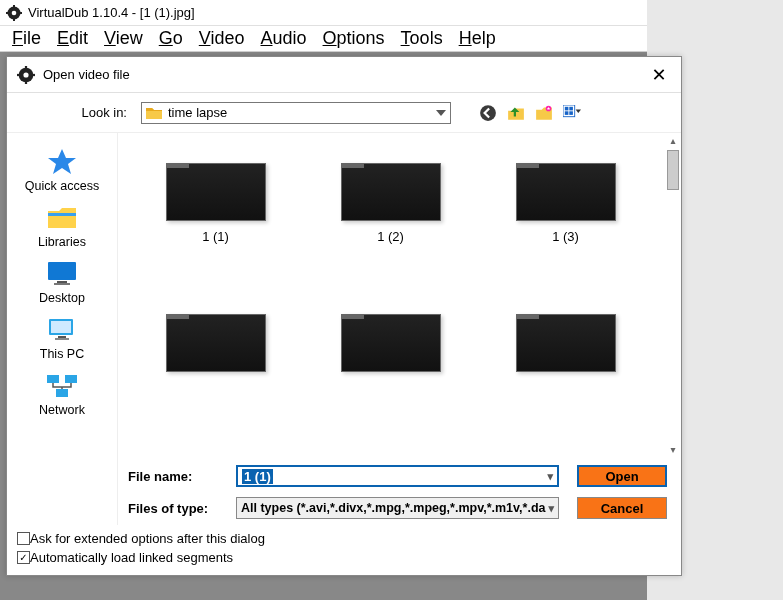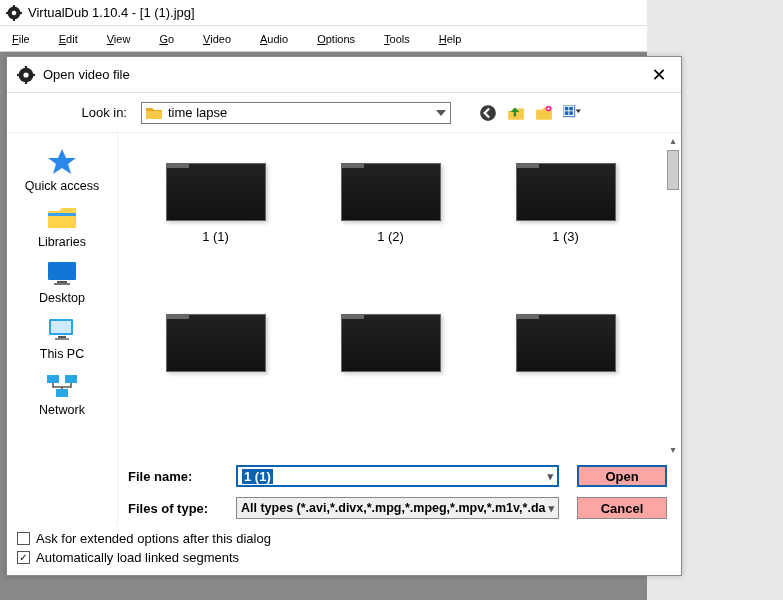--- a/index.html
+++ b/index.html
@@ -7,22 +7,22 @@
 
   
   .main-window { width: 647px; height: 600px; background: #fff; display: flex; flex-direction: column; }
 
   .titlebar {
     height: 26px; display: flex; align-items: center; gap: 6px;
     padding: 0 6px; border-bottom: 1px solid #e0e0e0; font-size: 13px;
   }
   .titlebar .app-icon { width: 16px; height: 16px; }
   .menubar {
-    height: 26px; display: flex; align-items: center; gap: 17px;
-    padding: 0 6px; border-bottom: 1px solid #d0d0d0; font-size: 11px;
+    height: 26px; display: flex; align-items: center; gap: 4px;
+    padding: 0 6px; border-bottom: 1px solid #d0d0d0; font-size: 18px;
   }
   .menubar .menu-item { padding: 2px 6px; }
   .menubar .menu-item .ul { text-decoration: underline; }
   .work-area { flex: 1; background: #888; position: relative; }
 
   
   .dialog {
     position: absolute; left: 6px; top: 4px; width: 676px; height: 520px;
     background: #fff; border: 1px solid #888; box-shadow: 0 0 6px rgba(0,0,0,0.2);
     display: flex; flex-direction: column; font-size: 13px;
@@ -96,30 +96,30 @@
   .fld-input .sel {
     background: #0a63b0; color: #fff; padding: 0 2px;
   }
   .fld-combo {
     height: 22px; border: 1px solid #888; background: #f0f0f0;
     position: relative; display: flex; align-items: center; padding: 0 22px 0 4px;
     font-size: 12.5px; white-space: nowrap; overflow: hidden;
   }
   .combo-chev { position: absolute; right: 4px; color: #555; font-size: 11px; }
   .dlg-btn {
-    height: 22px; border: 1px solid #888; background: #fca5a5;
+    height: 22px; border: 1px solid #888; background: #f97316;
     display: flex; align-items: center; justify-content: center; font-size: 13px;
   }
   .dlg-btn.primary { border: 2px solid #0a63b0; }
 
   .dlg-options {
     padding: 6px 10px 10px 10px; display: flex; flex-direction: column; gap: 4px;
     font-size: 13px;
   }
-  .chk-row { display: flex; align-items: center; gap: 6px; }
+  .chk-row { display: flex; align-items: center; gap: 0; }
   .chk-box {
     width: 13px; height: 13px; border: 1px solid #555; background: #fff;
     display: flex; align-items: center; justify-content: center; font-size: 10px; line-height: 1;
   }
 
   
   svg { display: block; }
 </style>
 </head>
 <body>

